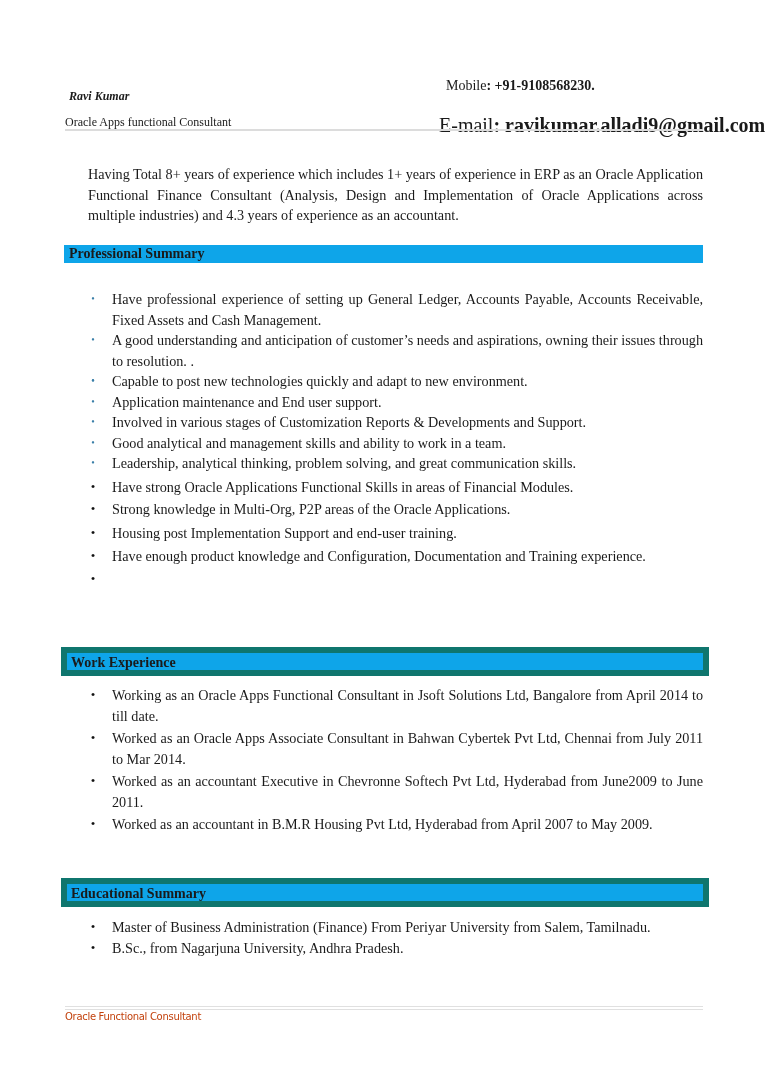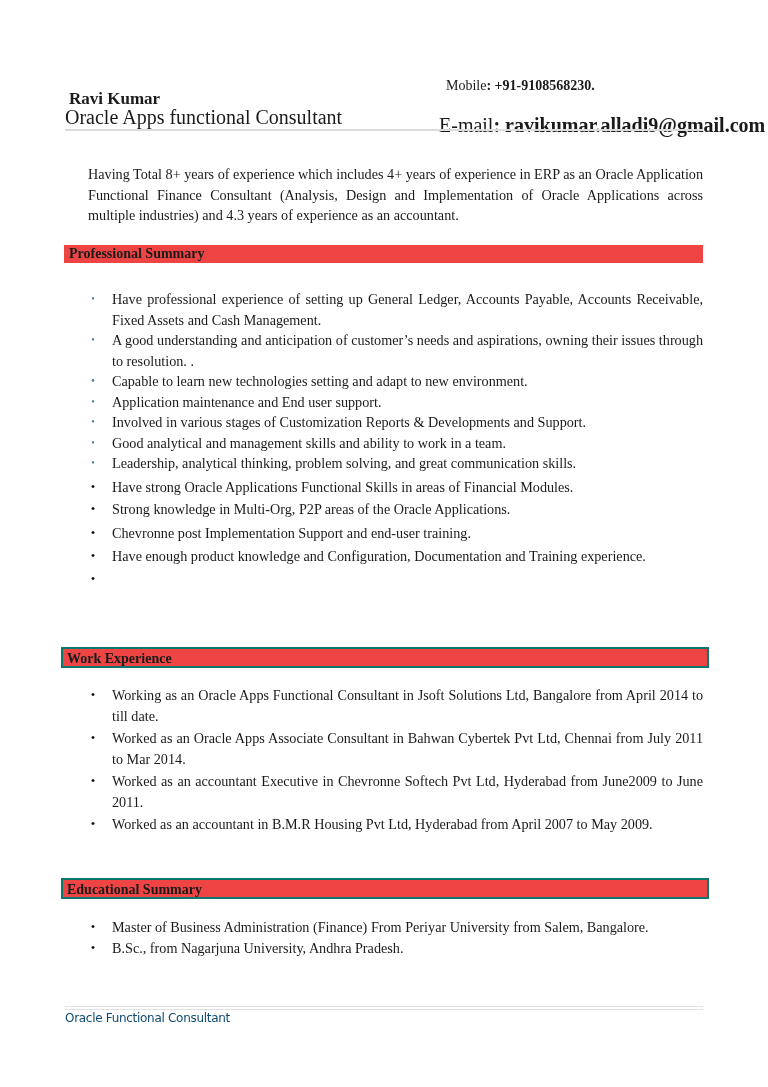--- a/index.html
+++ b/index.html
@@ -1,71 +1,71 @@
 <!DOCTYPE html>
 <html><head>
 <meta charset="utf-8">
 <style>
   html, body { margin: 0; padding: 0; background: #ffffff; }
   body { width: 768px; height: 1087px; position: relative; overflow: hidden;
          font-family: "Liberation Serif", "DejaVu Serif", serif; color: #1a1a1a; }
   .abs { position: absolute; }
-  .name { left: 69px; top: 89px; font-size: 17px; font-weight: bold; }
-  .role { left: 65px; top: 106px; font-size: 20px; text-align: center; }
+  .name { left: 69px; top: 89px; font-size: 12px; font-weight: bold; font-style: italic; }
+  .role { left: 65px; top: 115px; font-size: 12px; text-align: center; }
   .mobile { left: 446px; top: 78px; font-size: 14px; }
   .email { left: 439px; top: 106px; font-size: 20px; margin-top: 8px; }
   .mobile b, .email b { font-weight: bold; }
   .hdr-rule { left: 65px; top: 129px; width: 638px; height: 2px; background: #dcdcdc; }
   .intro { left: 88px; top: 164px; width: 615px; font-size: 14.2px; line-height: 20.5px; text-align: justify; }
-  .section-bar { left: 64px; width: 639px; height: 18px; background: #ef4444; font-weight: bold; font-size: 14px; line-height: 18px; padding-left: 5px; box-sizing: border-box; }
-  .section-bar.boxed { border: 2px solid #0f766e; left: 61px; width: 648px; height: 21px; line-height: 19px; padding-left: 4px; }
+  .section-bar { left: 64px; width: 639px; height: 18px; background: #0ea5e9; font-weight: bold; font-size: 14px; line-height: 18px; padding-left: 5px; box-sizing: border-box; }
+  .section-bar.boxed { border: 6px solid #0f766e; left: 61px; width: 648px; height: 29px; line-height: 19px; padding-left: 4px; }
   ul.list { margin: 0; padding: 0; list-style: none; position: absolute; left: 88px; width: 615px; font-size: 14.2px; }
   ul.list li { position: relative; padding-left: 24px; line-height: 20.5px; text-align: justify; }
   ul.list li .bullet { position: absolute; left: 0; top: 0; width: 10px; text-align: center; }
   .b-blue { color: #3a7fa8; font-size: 10px; }
   .b-black { color: #111; font-size: 13px; }
   .footer-rule { left: 65px; top: 1006px; width: 638px; height: 2px; border-top: 1px solid #e0e0e0; border-bottom: 1px solid #e0e0e0; }
-  .footer { left: 65px; top: 1011px; font-family: "DejaVu Sans", sans-serif; font-size: 12px; color: #0c4a6e; letter-spacing: -0.3px; }
+  .footer { left: 65px; top: 1011px; font-family: "DejaVu Sans", sans-serif; font-size: 10px; color: #c2410c; letter-spacing: -0.3px; }
 </style>
 </head>
 <body>
 
 <div class="abs name">Ravi Kumar</div>
 <div class="abs role">Oracle Apps functional Consultant</div>
 <div class="abs mobile"><span>Mobile</span><b>: +91-9108568230.</b></div>
 <div class="abs email"><span>E-mail</span><b>: ravikumar.alladi9@gmail.com</b></div>
 <div class="abs hdr-rule"></div>
 
-<div class="abs intro">Having Total 8+ years of experience which includes 4+ years of experience in ERP as an Oracle Application Functional Finance Consultant (Analysis, Design and Implementation of Oracle Applications across multiple industries) and 4.3 years of experience as an accountant.</div>
+<div class="abs intro">Having Total 8+ years of experience which includes 1+ years of experience in ERP as an Oracle Application Functional Finance Consultant (Analysis, Design and Implementation of Oracle Applications across multiple industries) and 4.3 years of experience as an accountant.</div>
 
 <div class="abs section-bar" style="top:245px;">Professional Summary</div>
 <ul class="list" id="ps-list" style="top:289px;">
     <li><span class="bullet b-blue">•</span><span>Have professional experience of setting up General Ledger, Accounts Payable, Accounts Receivable, Fixed Assets and Cash Management.</span></li>
     <li><span class="bullet b-blue">•</span><span>A good understanding and anticipation of customer’s needs and aspirations, owning their issues through to resolution. .</span></li>
     <li><span class="bullet b-blue">•</span></li>
-    <li><span class="bullet b-blue">•</span><span>Capable to learn new technologies setting and adapt to new environment.</span></li>
+    <li><span class="bullet b-blue">•</span><span>Capable to post new technologies quickly and adapt to new environment.</span></li>
     <li><span class="bullet b-blue">•</span><span>Application maintenance and End user support.</span></li>
     <li><span class="bullet b-blue">•</span><span>Involved in various stages of Customization Reports &amp; Developments and Support.</span></li>
     <li><span class="bullet b-blue">•</span><span>Good analytical and management skills and ability to work in a team.</span></li>
     <li><span class="bullet b-blue">•</span><span>Leadership, analytical thinking, problem solving, and great communication skills.</span></li>
     <li style="margin-top: 3px;"><span class="bullet b-black">•</span><span>Have strong Oracle Applications Functional Skills in areas of Financial Modules.</span></li>
     <li style="margin-top: 2px;"><span class="bullet b-black">•</span><span>Strong knowledge in Multi-Org, P2P areas of the Oracle Applications.</span></li>
-    <li style="margin-top: 3px;"><span class="bullet b-black">•</span><span>Chevronne post Implementation Support and end-user training.</span></li>
+    <li style="margin-top: 3px;"><span class="bullet b-black">•</span><span>Housing post Implementation Support and end-user training.</span></li>
     <li style="margin-top: 3px;"><span class="bullet b-black">•</span><span>Have enough product knowledge and Configuration, Documentation and Training experience.</span></li>
     <li style="margin-top: 2px;"><span class="bullet b-black">•</span></li>
   </ul>
 
 <div class="abs section-bar boxed" style="top:647px;">Work Experience</div>
 <ul class="list" id="we-list" style="top:685px;">
     <li><span class="bullet b-black">•</span><span>Working as an Oracle Apps Functional Consultant in Jsoft Solutions Ltd, Bangalore from April 2014 to till date.</span></li>
     <li style="margin-top: 2px;"><span class="bullet b-black">•</span><span>Worked as an Oracle Apps Associate Consultant in Bahwan Cybertek Pvt Ltd, Chennai from July 2011 to Mar 2014.</span></li>
     <li style="margin-top: 2px;"><span class="bullet b-black">•</span><span>Worked as an accountant Executive in Chevronne Softech Pvt Ltd, Hyderabad from June2009 to June 2011.</span></li>
     <li style="margin-top: 2px;"><span class="bullet b-black">•</span><span>Worked as an accountant in B.M.R Housing Pvt Ltd, Hyderabad from April 2007 to May 2009.</span></li>
   </ul>
 
 <div class="abs section-bar boxed" style="top:878px;">Educational Summary</div>
 <ul class="list" id="ed-list" style="top:917px;">
-    <li><span class="bullet b-black">•</span><span>Master of Business Administration (Finance) From Periyar University from Salem, Bangalore.</span></li>
+    <li><span class="bullet b-black">•</span><span>Master of Business Administration (Finance) From Periyar University from Salem, Tamilnadu.</span></li>
     <li><span class="bullet b-black">•</span><span>B.Sc., from Nagarjuna University, Andhra Pradesh.</span></li>
   </ul>
 
 <div class="abs footer-rule"></div>
 <div class="abs footer">Oracle Functional Consultant</div>
 
 </body></html>

